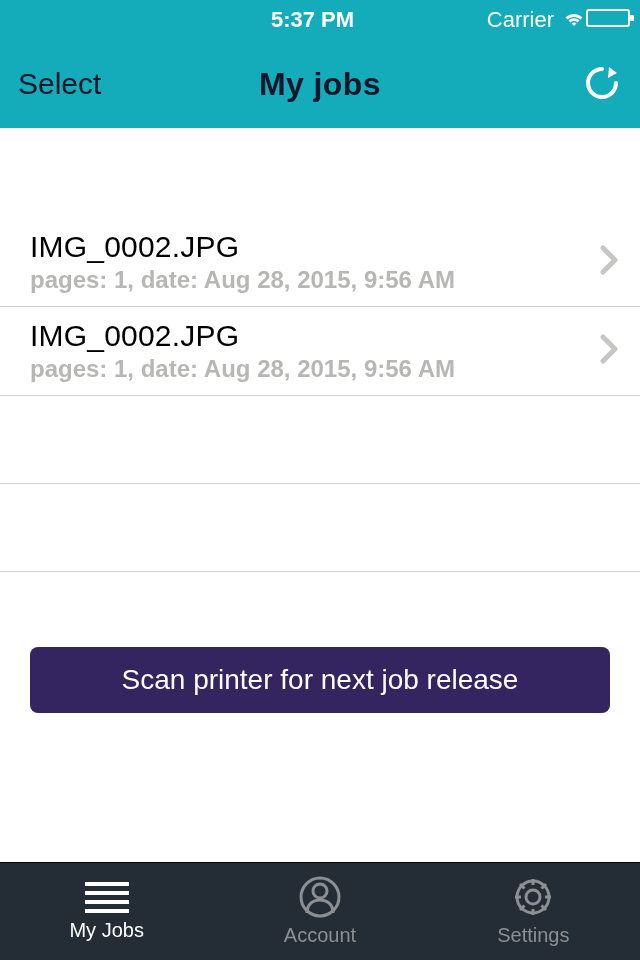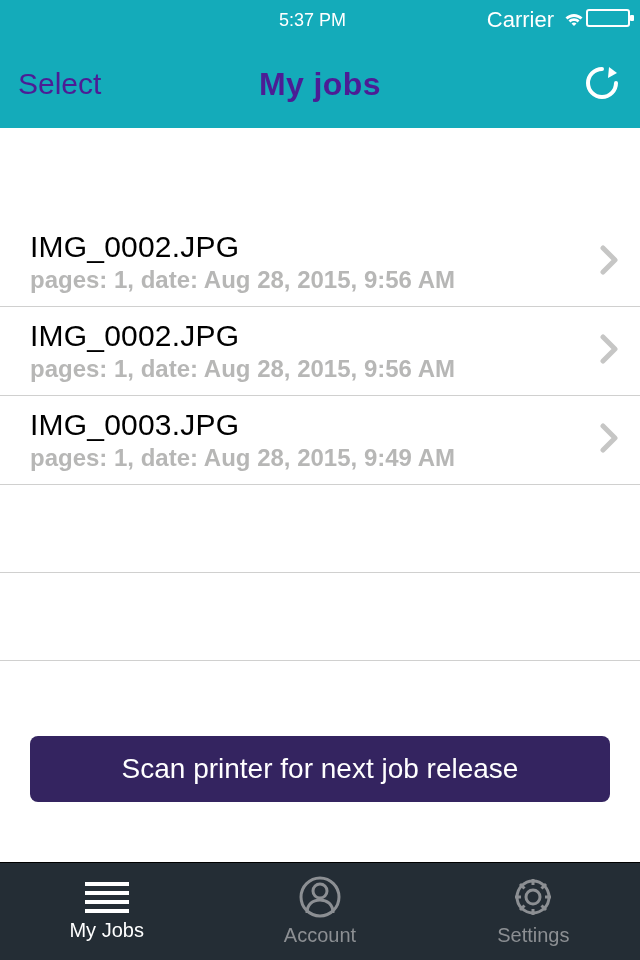--- a/index.html
+++ b/index.html
@@ -1,27 +1,27 @@
 <!DOCTYPE html>
 <html><head>
   <meta charset="utf-8">
   <style>
     * { margin: 0; padding: 0; box-sizing: border-box; font-family: -apple-system, "Helvetica Neue", Helvetica, Arial, sans-serif; }
     html, body { width: 640px; height: 960px; overflow: hidden; background: #ffffff; }
 
     
     .status-bar { height: 40px; background: #14abba; display: flex; align-items: center; justify-content: flex-end; padding: 0 10px; color: #ffffff; font-size: 22px; }
     .status-left { display: flex; align-items: center; gap: 8px; }
-    .status-time { position: absolute; left: 0; right: 15px; text-align: center; font-weight: 400; font-size: 18px; pointer-events: none; }
+    .status-time { position: absolute; left: 0; right: 15px; text-align: center; font-weight: 700; font-size: 22px; pointer-events: none; }
     .battery { width: 44px; height: 18px; border: 2px solid #fff; border-radius: 3px; position: relative; display: inline-block; }
     .battery::after { content: ""; position: absolute; right: -6px; top: 4px; width: 4px; height: 6px; background: #fff; border-radius: 1px; }
     .battery-fill { background: #fff; width: 90%; height: 100%; }
 
     
-    .nav-bar { height: 88px; background: #14abba; display: flex; align-items: center; justify-content: space-between; padding: 0 18px; color: #4c1d95; }
+    .nav-bar { height: 88px; background: #14abba; display: flex; align-items: center; justify-content: space-between; padding: 0 18px; color: #0f172a; }
     .nav-left { font-size: 30px; font-weight: 300; }
     .nav-title-wrap { position: absolute; left: 0; right: 0; text-align: center; pointer-events: none; }
     .nav-title { font-size: 32px; font-weight: 600; letter-spacing: 0.4px; }
     .nav-right { }
 
     
     .content { padding-top: 90px; }
     .list { }
     .row { position: relative; padding: 12px 60px 12px 30px; border-bottom: 1px solid #d0d0cf; }
     .row-title { font-size: 30px; color: #000; font-weight: 400; letter-spacing: 0.2px; }
@@ -91,29 +91,20 @@
     <div class="row">
       <div class="row-title">IMG_0002.JPG</div>
       <div class="row-sub">pages: 1, date: Aug 28, 2015, 9:56 AM</div>
       <span class="chevron">
         <svg width="18" height="30" viewBox="0 0 18 30">
             <path d="M3 3 L15 15 L3 27" stroke="#c6c6c5" stroke-width="5" fill="none" stroke-linecap="round" stroke-linejoin="round"></path>
           </svg>
       </span>
     </div>
 
-    <div class="row">
-      <div class="row-title">IMG_0003.JPG</div>
-      <div class="row-sub">pages: 1, date: Aug 28, 2015, 9:49 AM</div>
-      <span class="chevron">
-        <svg width="18" height="30" viewBox="0 0 18 30">
-            <path d="M3 3 L15 15 L3 27" stroke="#c6c6c5" stroke-width="5" fill="none" stroke-linecap="round" stroke-linejoin="round"></path>
-          </svg>
-      </span>
-    </div>
 
     <div class="placeholder-row"></div>
     <div class="placeholder-row"></div>
 
   </div>
 
   <div class="scan-btn-wrap">
     <button class="scan-btn">Scan printer for next job release</button>
   </div>
 </div>

